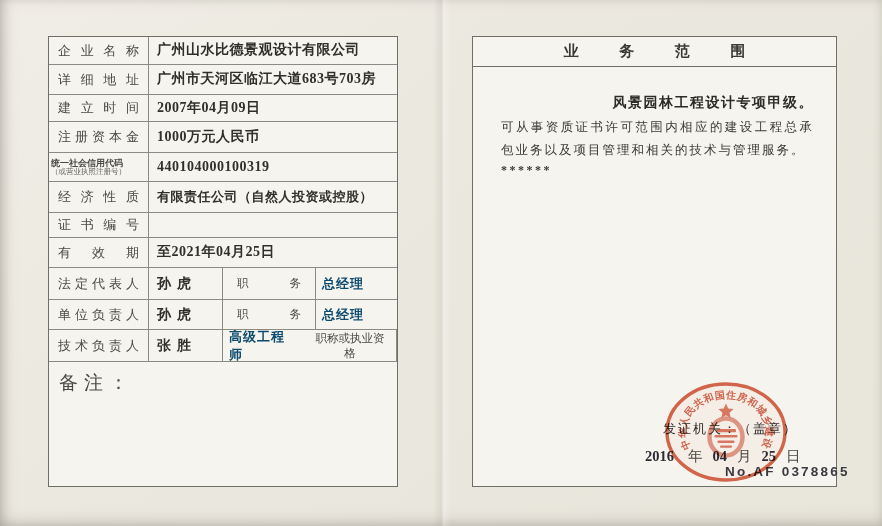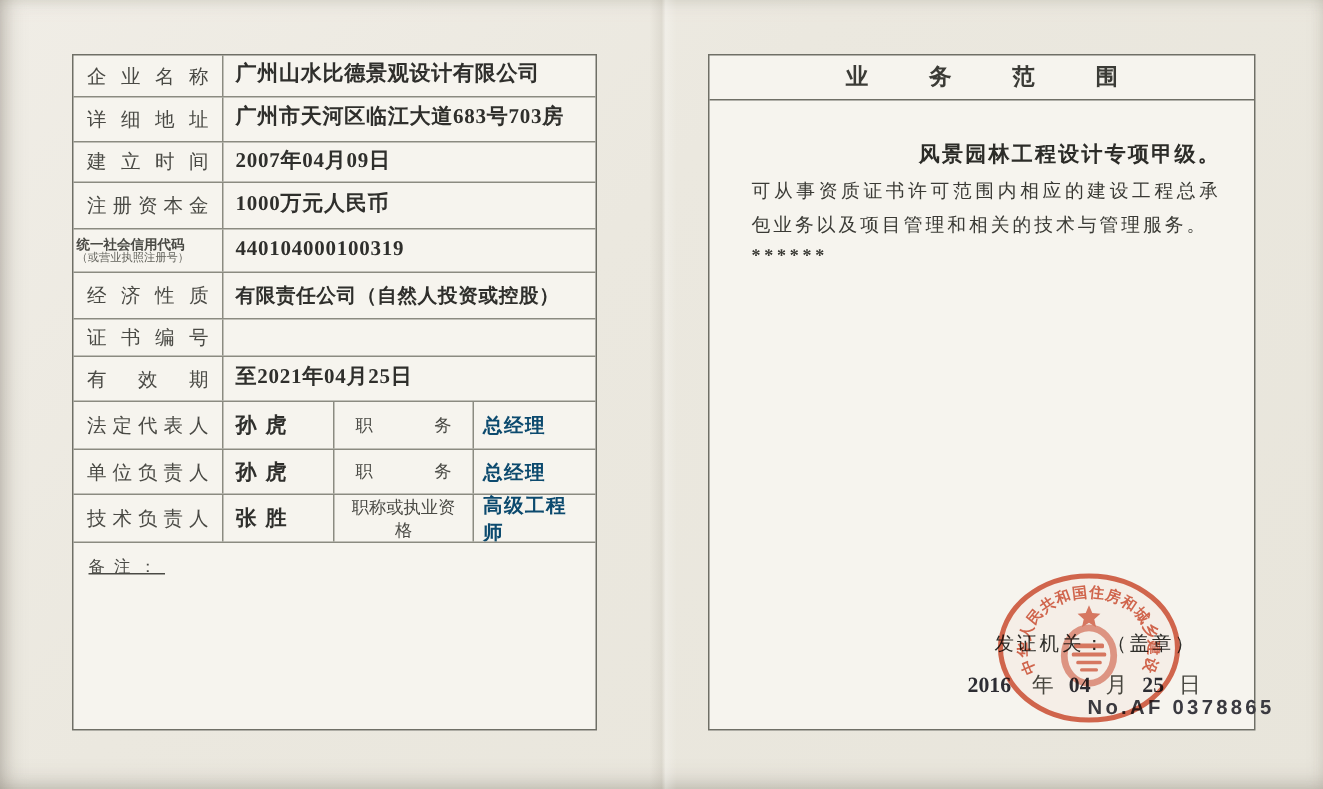--- a/index.html
+++ b/index.html
@@ -34,22 +34,22 @@
   .val{flex:1 1 auto;padding:0 8px;font-size:14px;font-weight:600;color:#2f2f2c;
     letter-spacing:.5px;line-height:1.18;}
   .val.wrap{font-size:13px;}
   .name-c{width:74px;flex:0 0 74px;border-right:1px solid #8b8b81;padding:0 8px;
     font-size:14px;font-weight:600;color:#2f2f2c;letter-spacing:6px;}
   .mid-c{width:93px;flex:0 0 93px;border-right:1px solid #8b8b81;padding:0 6px;
     font-size:11.5px;color:#4a4a45;}
   .mid-c .just{width:100%;text-align:justify;text-align-last:justify;padding:0 8px;box-sizing:border-box;}
   .mid-c .tight{width:100%;text-align:center;padding:0;}
   .val2{flex:1 1 auto;padding:0 6px;font-size:13px;font-weight:600;color:#0c4a6e;letter-spacing:1px;}
-  .remark .lbl-free{align-items:flex-start;padding:8px 10px 0 10px;font-size:11px;
-    letter-spacing:6px;color:#4a4a45;border-right:none;width:auto;flex:1;text-decoration:underline;}
+  .remark .lbl-free{align-items:flex-start;padding:8px 10px 0 10px;font-size:19px;
+    letter-spacing:6px;color:#4a4a45;border-right:none;width:auto;flex:1;}
   
   .scope-box{position:absolute;left:472px;top:36px;width:365px;height:451px;
     background:#f6f4ee;border:1.5px solid #6f6f66;box-sizing:border-box;}
   .scope-head{height:29px;border-bottom:1.5px solid #6f6f66;display:flex;
     align-items:center;justify-content:center;}
   .scope-head span{font-size:15px;font-weight:700;color:#3b3b36;
     letter-spacing:2.7em;text-indent:2.7em;white-space:nowrap;}
   .scope-body{padding:27px 22px 0 28px;}
   .scope-grade{font-size:14px;font-weight:700;color:#2c2c28;letter-spacing:1.5px;margin:0 0 4px 0;text-align:right;}
   .scope-text{font-size:12.5px;color:#3a3a35;letter-spacing:2px;line-height:1.8;margin:0;text-align:justify;}
@@ -140,24 +140,24 @@
       <div class="cell mid-c">
           <span class="just">职务</span>
         </div>
       <div class="cell val2">总经理</div>
     </div>
     <div class="trow">
       <div class="cell lbl">
           <span class="just">技术负责人</span>
         </div>
       <div class="cell name-c">张胜</div>
+      <div class="cell val2">高级工程师</div>
       <div class="cell mid-c">
           <span class="tight">职称或执业资格</span>
         </div>
-      <div class="cell val2">高级工程师</div>
     </div>
     <div class="trow remark">
       <div class="cell lbl lbl-free">备注：</div>
     </div>
   </div>
 
   <div class="scope-box">
     <div class="scope-head">
       <span>业务范围</span>
     </div>

